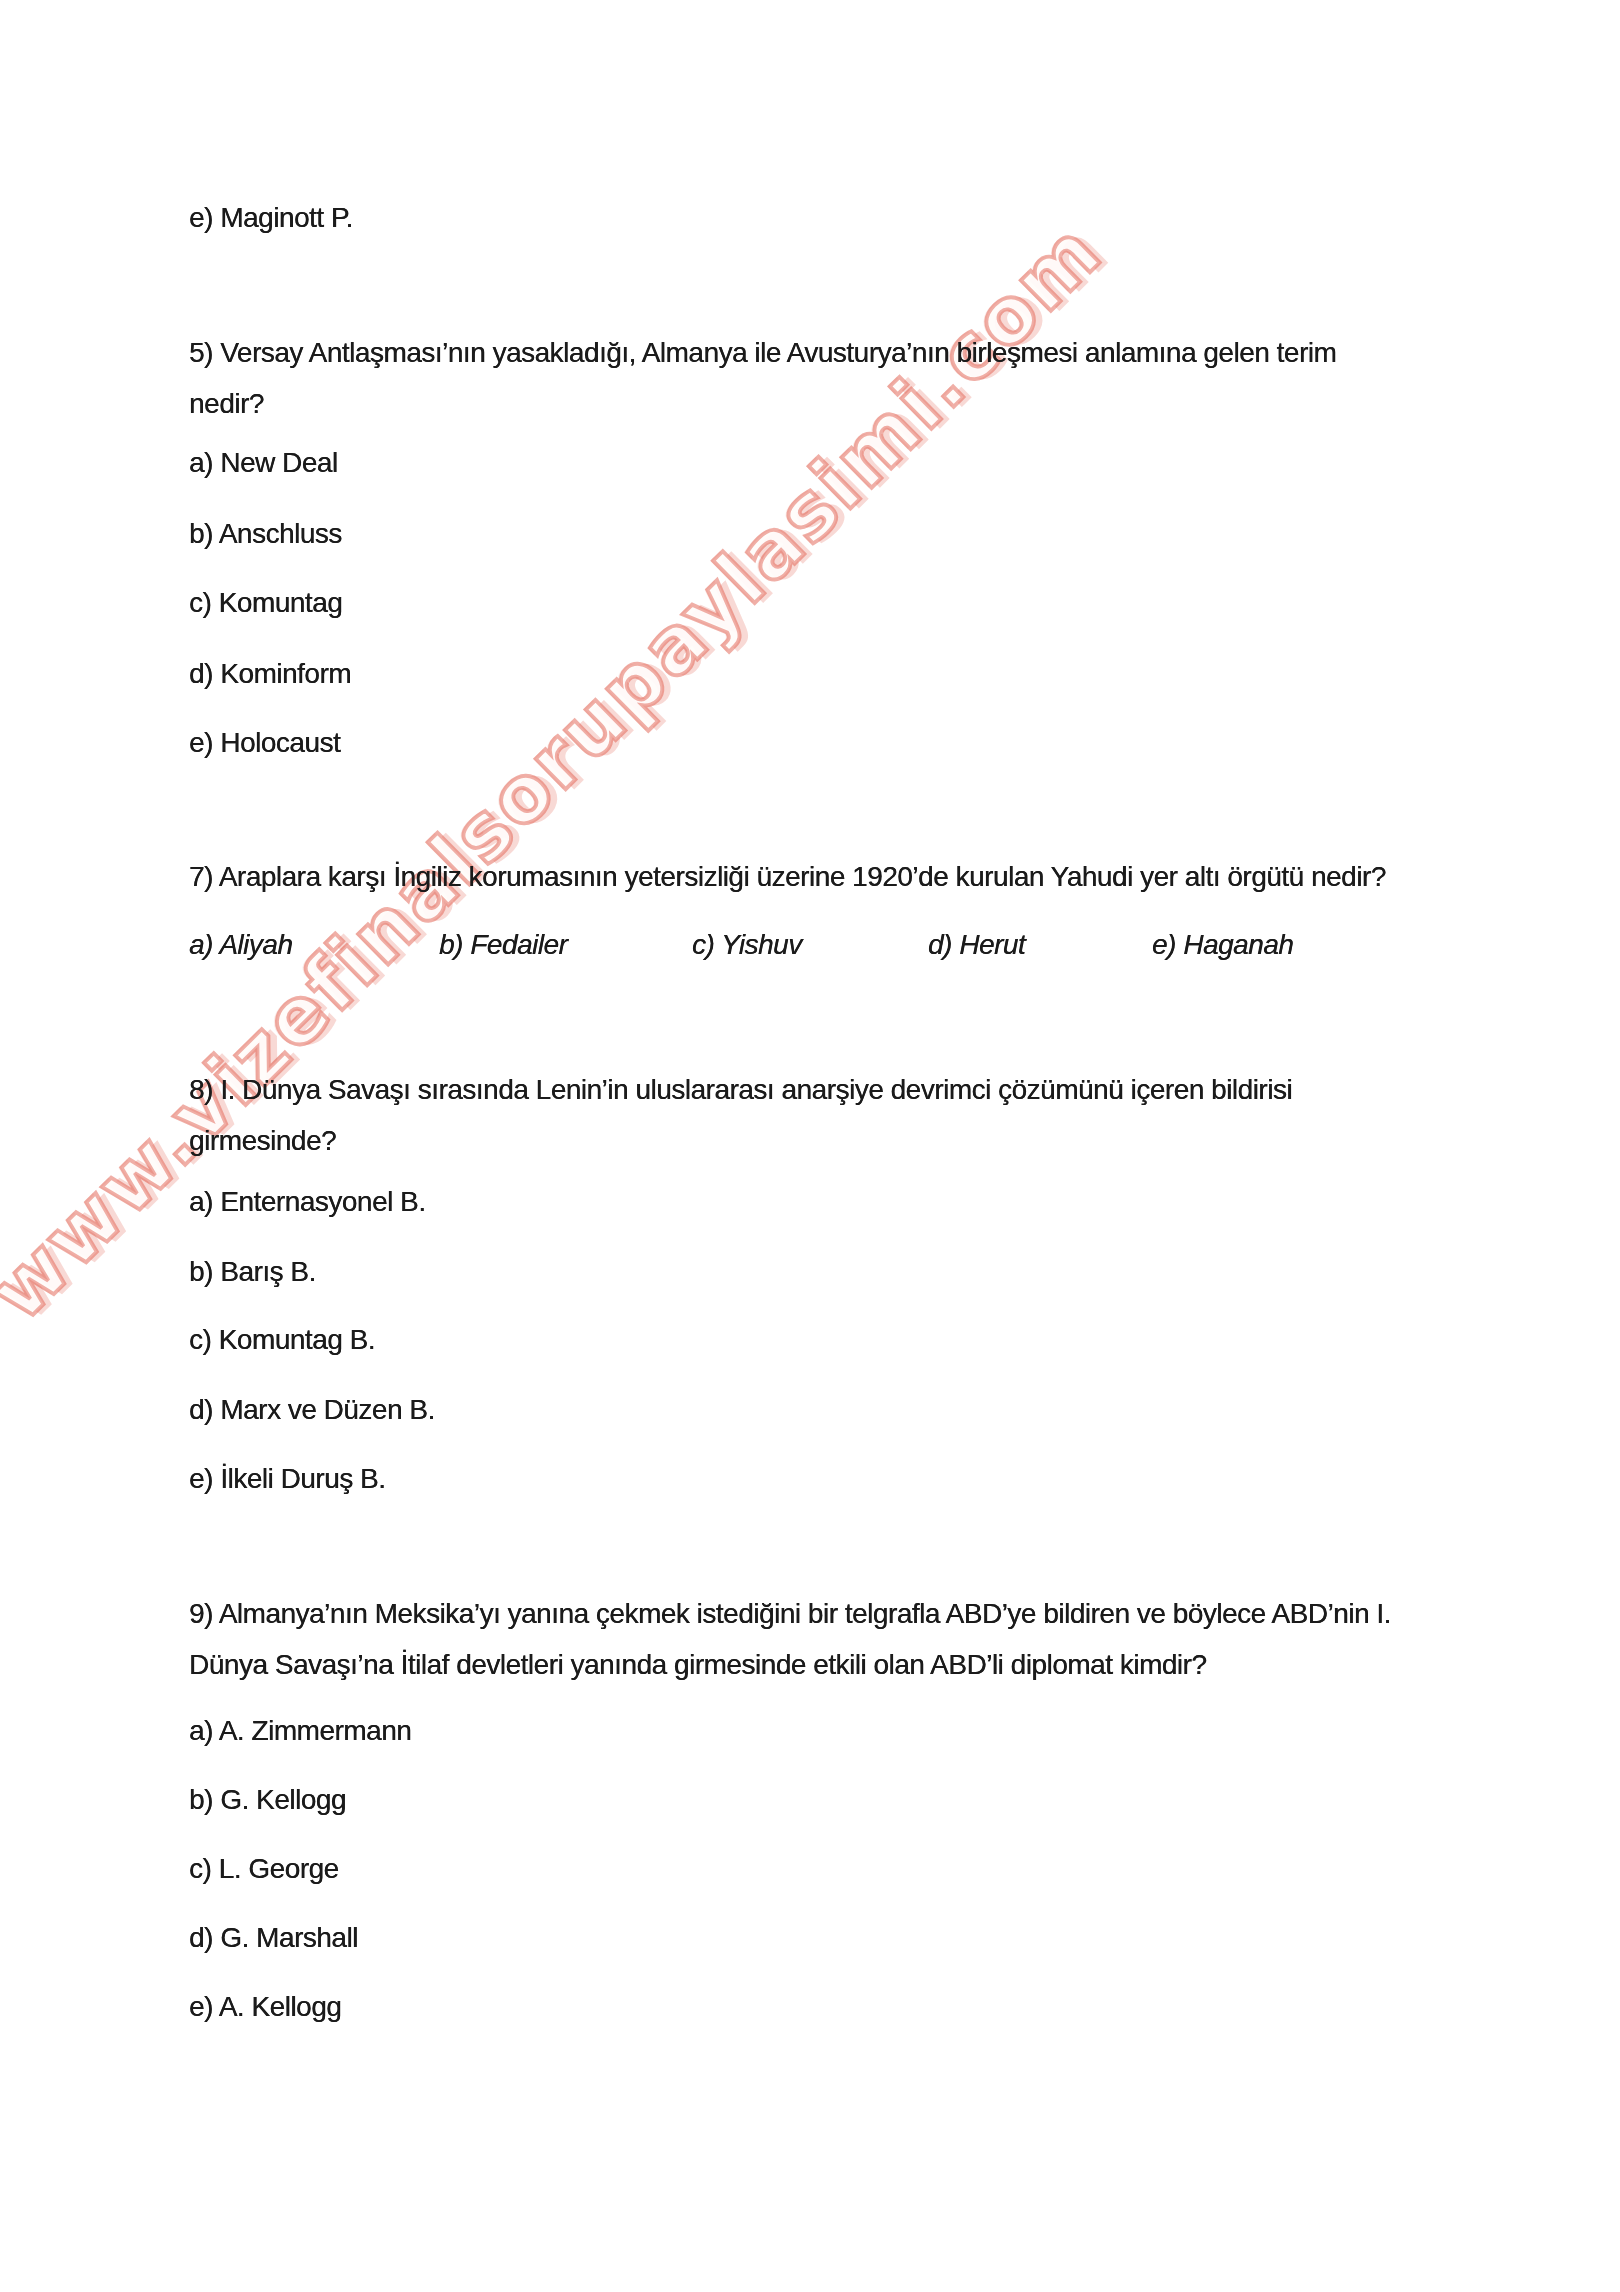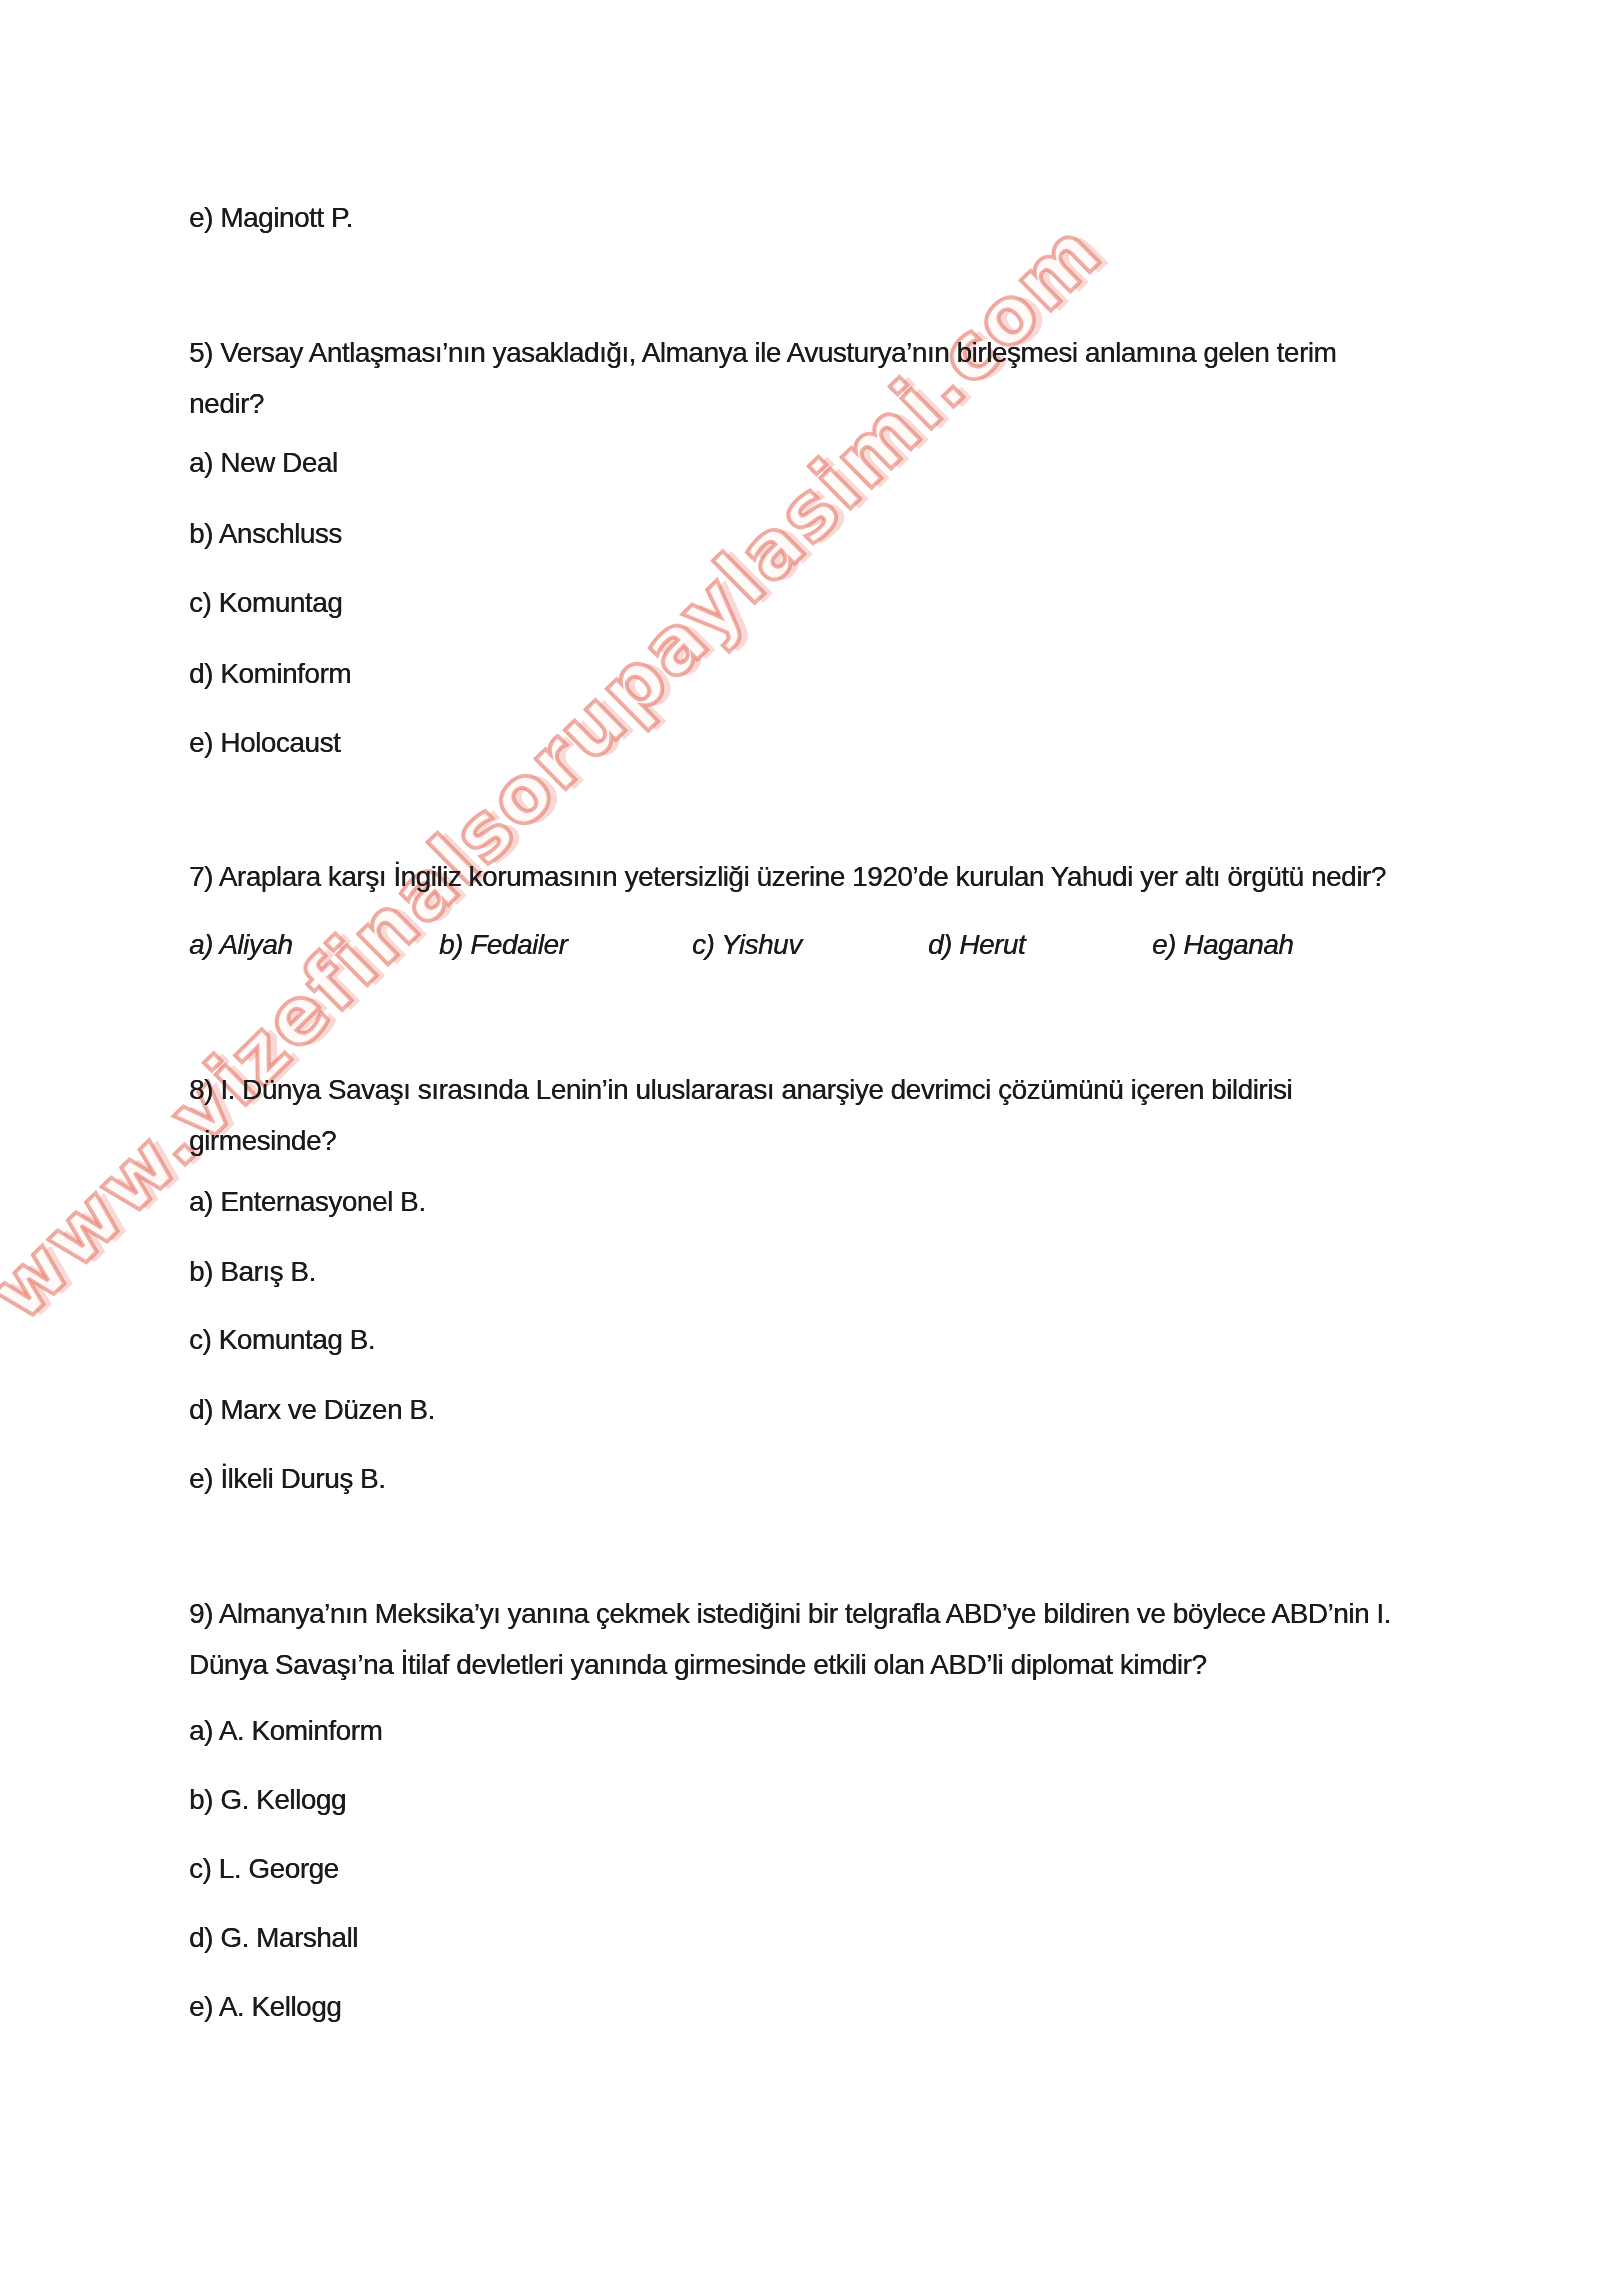--- a/index.html
+++ b/index.html
@@ -88,21 +88,21 @@
     <div class="tline" style="top:1176px">a) Enternasyonel B.</div>
     <div class="tline" style="top:1246px">b) Barış B.</div>
     <div class="tline" style="top:1314px">c) Komuntag B.</div>
     <div class="tline" style="top:1384px">d) Marx ve Düzen B.</div>
     <div class="tline" style="top:1453px">e) İlkeli Duruş B.</div>
   </div>
 
   <div>
     <div class="tline" style="top:1588px">9) Almanya’nın Meksika’yı yanına çekmek istediğini bir telgrafla ABD’ye bildiren ve böylece ABD’nin I.</div>
     <div class="tline" style="top:1639px">Dünya Savaşı’na İtilaf devletleri yanında girmesinde etkili olan ABD’li diplomat kimdir?</div>
-    <div class="tline" style="top:1705px">a) A. Kominform</div>
+    <div class="tline" style="top:1705px">a) A. Zimmermann</div>
     <div class="tline" style="top:1774px">b) G. Kellogg</div>
     <div class="tline" style="top:1843px">c) L. George</div>
     <div class="tline" style="top:1912px">d) G. Marshall</div>
     <div class="tline" style="top:1981px">e) A. Kellogg</div>
   </div>
 
 </div>
 
 
 </body></html>

